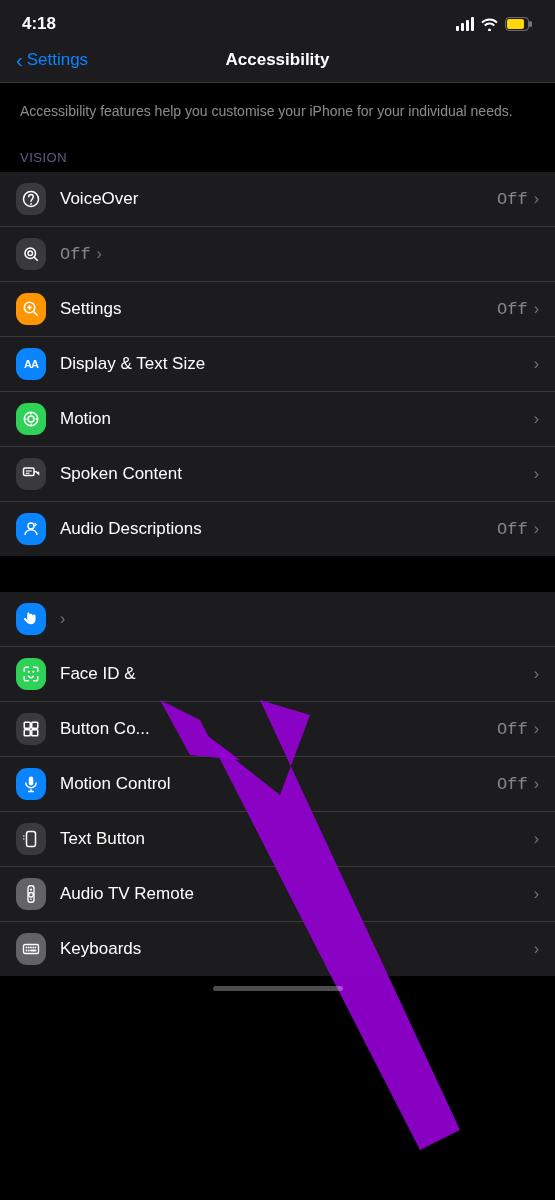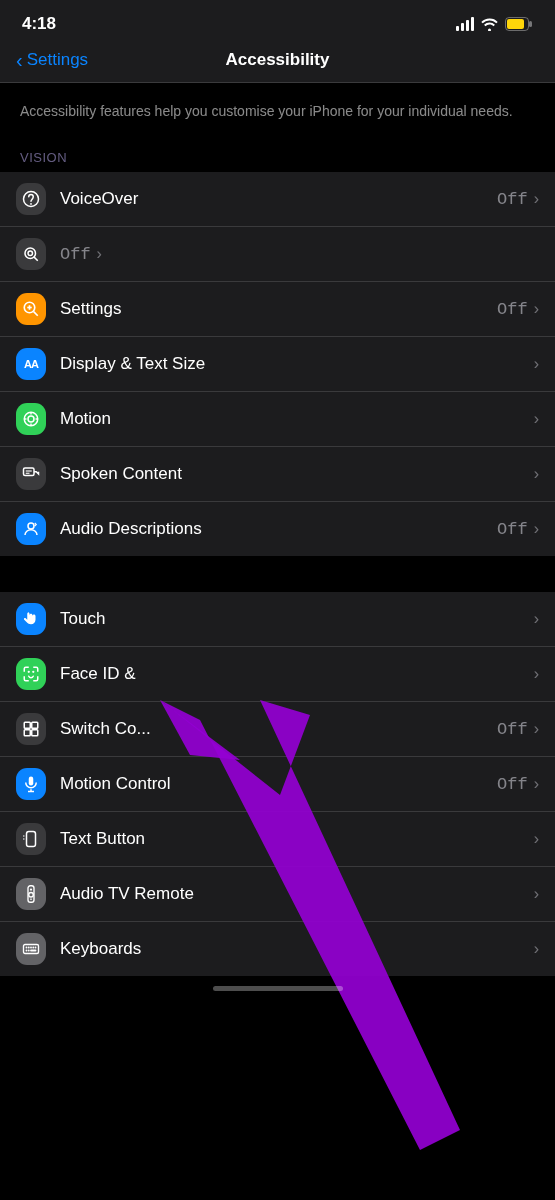--- a/index.html
+++ b/index.html
@@ -318,21 +318,20 @@
 
 
   <div class="settings-group">
 
     <div class="settings-item">
       <div class="settings-icon icon-blue">
         <svg width="18" height="18" viewBox="0 0 24 24" fill="white">
           <path d="M9 3C9 3 7 3 7 5v8l-2-2c-0.6-0.6-1.5-0.6-2 0s-0.6 1.4 0 2l4 4c1 1 2.3 2 5 2 3.3 0 6-2.7 6-6V8c0-1.1-0.9-2-2-2s-2 0.9-2 2V7c0-1.1-0.9-2-2-2s-2 0.9-2 2V5c0-1.1-0.9-2-2-2z" stroke="none"></path>
         </svg>
       </div>
-      <span class="settings-label">Touch</span>
       <span class="settings-chevron">›</span>
     </div>
 
     <div class="settings-item">
       <div class="settings-icon icon-green">
         <svg width="18" height="18" viewBox="0 0 24 24" fill="none" stroke="white" stroke-width="2">
           <path d="M9 3H5a2 2 0 00-2 2v4m0 6v4a2 2 0 002 2h4m6-18h4a2 2 0 012 2v4m0 6v4a2 2 0 01-2 2h-4"></path>
           <circle cx="9" cy="9" r="1.5" fill="white" stroke="none"></circle>
           <circle cx="15" cy="9" r="1.5" fill="white" stroke="none"></circle>
           <path d="M9 15s1 2 3 2 3-2 3-2" stroke-linecap="round"></path>
@@ -344,21 +343,21 @@
 
     <div class="settings-item">
       <div class="settings-icon icon-dark-gray">
         <svg width="18" height="18" viewBox="0 0 24 24" fill="none" stroke="white" stroke-width="2">
           <rect x="3" y="3" width="8" height="8" rx="1"></rect>
           <rect x="13" y="3" width="8" height="8" rx="1"></rect>
           <rect x="3" y="13" width="8" height="8" rx="1"></rect>
           <rect x="13" y="13" width="8" height="8" rx="1"></rect>
         </svg>
       </div>
-      <span class="settings-label">Switch Co...</span>
+      <span class="settings-label">Button Co...</span>
       <span class="settings-value">Off</span>
       <span class="settings-chevron">›</span>
     </div>
 
     <div class="settings-item">
       <div class="settings-icon icon-blue">
         <svg width="18" height="18" viewBox="0 0 24 24" fill="white">
           <rect x="9" y="2" width="6" height="12" rx="3" fill="white"></rect>
           <path d="M5 10a7 7 0 0014 0" stroke="white" stroke-width="2" fill="none"></path>
           <line x1="12" y1="19" x2="12" y2="22" stroke="white" stroke-width="2"></line>

